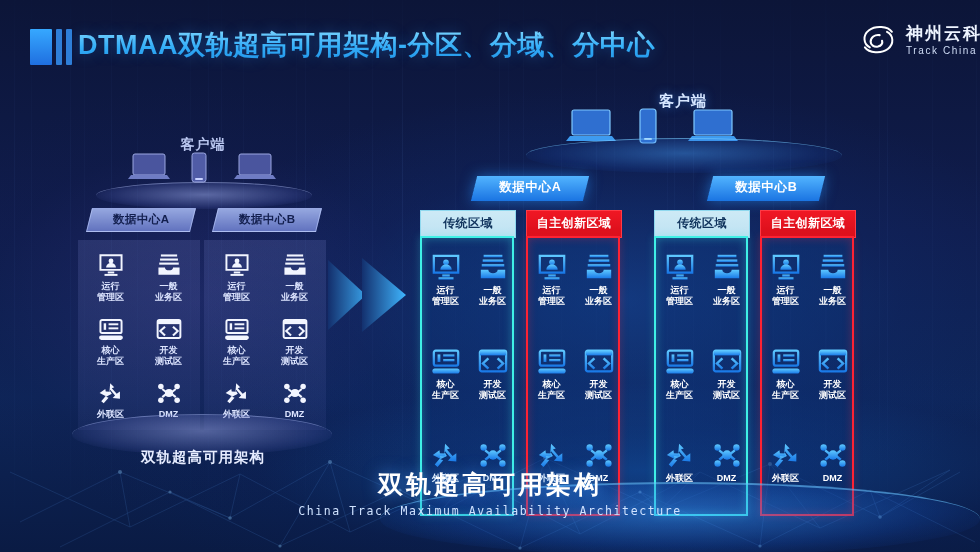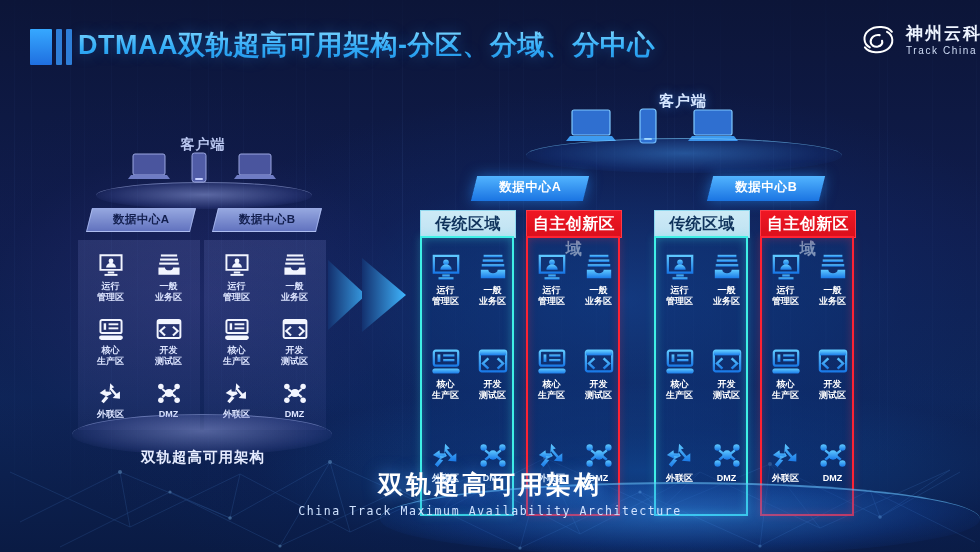--- a/index.html
+++ b/index.html
@@ -87,21 +87,21 @@
     background:radial-gradient(ellipse at 50% 42%,rgba(70,160,255,.42),rgba(30,90,200,.16) 60%,rgba(20,60,160,0) 80%);
     border-top:1px solid rgba(120,205,255,.60);}
   #right .dcbadge{position:absolute;top:92px;height:25px;width:112px;transform:skewX(-14deg);
     background:linear-gradient(180deg,#52b4ff,#1a74e2);
     box-shadow:0 0 14px rgba(40,150,255,.55);}
   #right .dcbadge span{display:block;transform:skewX(14deg);text-align:center;line-height:23px;
     font-size:12.5px;font-weight:bold;color:#ffffff;letter-spacing:.6px;}
   #right .dcA{left:76px;} #right .dcB{left:312px;}
   .zonecol{position:absolute;top:126px;width:94px;height:306px;}
   .zonehead{position:absolute;left:0;top:0;width:94px;height:26px;text-align:center;
-    font-size:16px;font-weight:bold;line-height:25px;letter-spacing:.4px;}
+    font-size:12px;font-weight:bold;line-height:25px;letter-spacing:.4px;}
   .zonehead.trad{background:linear-gradient(180deg,#cdeaf6,#bfe2f2);color:#10335c;
     border:1px solid #8fd8ee;}
   .zonehead.inno{background:linear-gradient(180deg,#f01724,#d80f1b);color:#ffffff;
     border:1px solid #ff3b46;}
   .zonebody{position:absolute;left:0;top:26px;width:94px;height:280px;box-sizing:border-box;
     background:linear-gradient(180deg,rgba(14,52,120,.55),rgba(10,40,105,.35));}
   .zonebody.trad{border:2px solid #3ff0e6;box-shadow:0 0 10px rgba(60,235,230,.35) inset,0 0 8px rgba(60,235,230,.25);}
   .zonebody.inno{border:2px solid #ff2233;box-shadow:0 0 10px rgba(255,40,55,.30) inset,0 0 8px rgba(255,40,55,.25);}
   .dashline{position:absolute;left:3px;top:27px;width:88px;border-top:1px dashed #ffd9dc;}
   .zcell{position:absolute;width:47px;text-align:center;}

